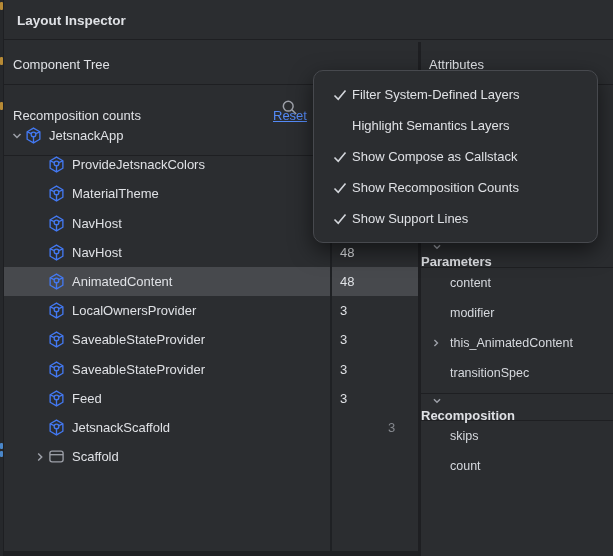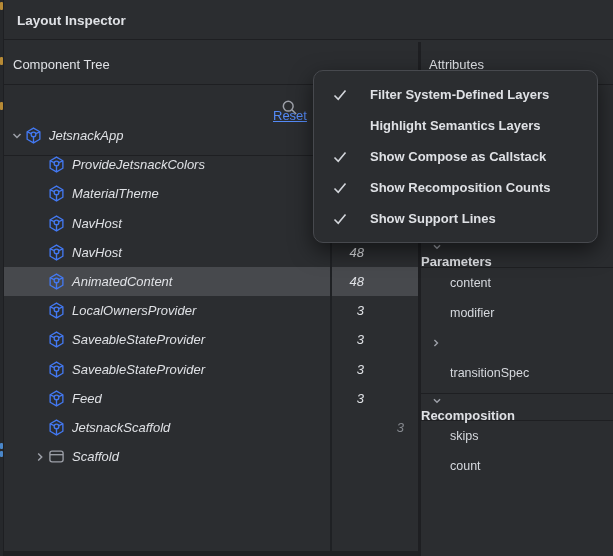--- a/index.html
+++ b/index.html
@@ -31,26 +31,26 @@
   .ct-header .label { position: absolute; left: 9px; top: 14px; }
   .tool-icon { position: absolute; top: 56px; width: 20px; height: 17px; cursor: pointer; }
 
   .recomp-row { position: absolute; left: 0; top: 43px; width: 414px; height: 70px;
                 border-bottom: 1px solid #1e1f22; height: 71px; }
   .recomp-row .label { position: absolute; left: 9px; top: 23px; }
   .reset-link { position: absolute; left: 269px; top: 23px; color: #548af7;
                 text-decoration: underline; cursor: pointer; }
 
   .tree { position: absolute; left: 0; top: 75px; width: 414px; padding-top: 4px; z-index: 1; }
-  .tree-row { position: relative; height: 29.2px; display: flex; align-items: center; cursor: pointer; font-style: italic; }
+  .tree-row { position: relative; height: 29.2px; display: flex; align-items: center; cursor: pointer; }
   .tree-row.selected { background: #47494d; }
   .tree-chevron { width: 16px; height: 16px; flex: none; }
   .tree-icon { width: 17px; height: 17px; margin-right: 7px; flex: none; }
   .tree-label { white-space: nowrap; }
-  .tree-count { position: absolute; left: 336px; width: 24px; text-align: right; }
+  .tree-count { position: absolute; left: 336px; width: 24px; text-align: left; }
   .tree-count.dim { left: 384px; width: 16px; color: #85888e; }
 
   .count-divider { position: absolute; left: 326px; top: 75px; width: 2px; height: 439px;
                    background: #1f2124; z-index: 2; }
 
   
   .bottom-strip { position: absolute; left: 4px; top: 551px; width: 414px; height: 5px;
                   background: #1f2023; z-index: 3; }
 
   
@@ -71,21 +71,21 @@
                color: #d6d9de; cursor: pointer; }
   .attr-item .chev { width: 14px; height: 14px; margin-left: 8px; margin-right: 7px; flex: none; }
   .attr-item .pad { width: 29px; flex: none; }
 
   
   .menu { position: absolute; left: 313px; top: 70px; width: 285px; height: 173px;
           background: #2b2d30; border: 1px solid #47494e; border-radius: 10px;
           box-shadow: 0 8px 22px rgba(0,0,0,0.55); z-index: 10; padding-top: 8px; }
   .menu-item { height: 31px; display: flex; align-items: center; cursor: pointer; }
   .menu-item .check { width: 16px; height: 16px; margin-left: 18px; margin-right: 4px; flex: none; }
-  .menu-item .mlabel { margin-left: 18px; font-weight: bold; }
+  .menu-item .mlabel { margin-left: 0; }
 </style>
 </head>
 <body>
 
 <div class="gutter">
   <span class="mark" style="top:2px;height:8px;background:#b78a35;"></span>
   <span class="mark" style="top:57px;height:8px;background:#b78a35;"></span>
   <span class="mark" style="top:102px;height:8px;background:#b78a35;"></span>
   <span class="mark" style="top:443px;height:6px;background:#4a86c9;"></span>
   <span class="mark" style="top:451px;height:6px;background:#4a86c9;"></span>
@@ -118,20 +118,21 @@
     </span>
     <span class="tool-icon" style="left:383px">
       <svg width="16" height="17" viewBox="0 0 16 16" fill="none" stroke="#9da0a8" stroke-width="1.4">
         <polyline points="4,2.2 8,6 12,2.2"></polyline>
           <polyline points="4,13.8 8,10 12,13.8"></polyline>
       </svg>
     </span>
   </div>
 
   <div class="recomp-row" style="top:43px;height:71px;">
+    <span class="label">Recomposition counts</span>
     <a class="reset-link">Reset</a>
   </div>
 
   <div class="tree" style="top:75px" id="tree">
       <div class="tree-row">
         <span class="tree-chevron" style="margin-left: 5px;">
           <svg width="16" height="16" viewBox="0 0 16 16" fill="none" stroke="#9da0a8" stroke-width="1.5">
             <polyline points="4.5,6 8,9.5 11.5,6"></polyline>
           </svg>
         </span>
@@ -302,20 +303,21 @@
       <div class="attr-item">
         <span class="pad"></span>
         <span>modifier</span>
       </div>
       <div class="attr-item">
         <span class="chev">
           <svg width="14" height="14" viewBox="0 0 16 16" fill="none" stroke="#9da0a8" stroke-width="1.6">
             <polyline points="6.2,4.5 9.7,8 6.2,11.5"></polyline>
           </svg>
         </span>
+        <span>this_AnimatedContent</span>
       </div>
       <div class="attr-item">
         <span class="pad"></span>
         <span>transitionSpec</span>
       </div>
       <div class="attr-section-header not-first">
         <span class="chev">
           <svg width="14" height="14" viewBox="0 0 16 16" fill="none" stroke="#9da0a8" stroke-width="1.6">
             <polyline points="4.5,6 8,9.5 11.5,6"></polyline>
           </svg>

